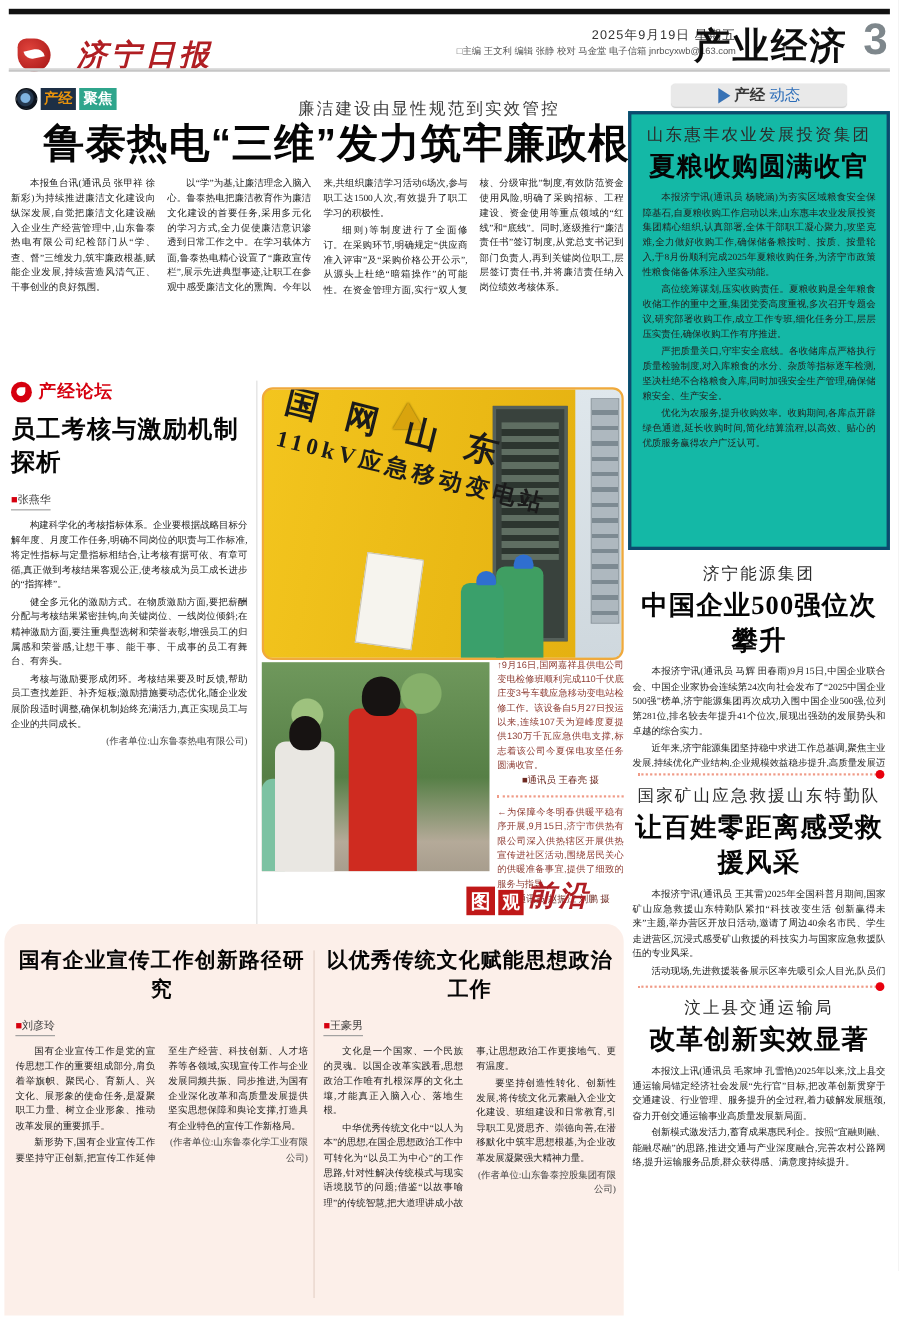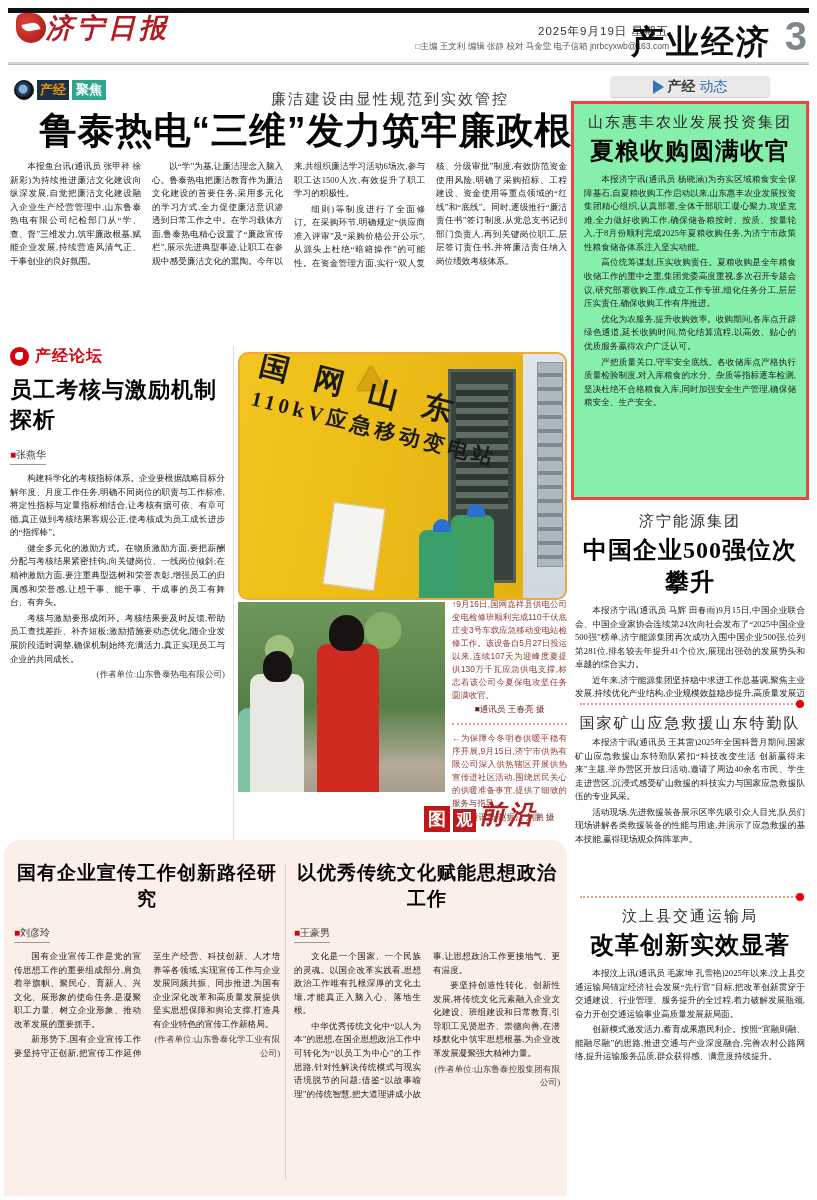--- a/index.html
+++ b/index.html
@@ -5,21 +5,21 @@
   * { margin:0; padding:0; box-sizing:border-box; }
   html,body { background:#e9e9e9; }
   body { font-family:"Liberation Sans", sans-serif; }
   .page { position:relative; width:817px; height:1200px; background:#fff; margin:0 auto; overflow:hidden; }
 
   .abs { position:absolute; }
   .toprule { left:8px; top:8px; width:801px; height:5px; background:#111; }
   .grayrule { left:8px; top:62px; width:801px; height:3px; background:#d6d6d6; border-bottom:1px solid #bbb; }
 
   
-  .logo-wrap { left:16px; top:10px; display:flex; align-items:center; gap:0; }
+  .logo-wrap { left:16px; top:32px; display:flex; align-items:center; gap:24px; }
   .logo-icon { width:30px; height:30px; background:radial-gradient(circle at 35% 35%, #e0433c, #a31313); border-radius:8px 50% 50% 50%; position:relative; }
   .logo-icon::after { content:''; position:absolute; left:6px; top:10px; width:18px; height:8px; background:#fff; border-radius:0 10px 0 10px; transform:rotate(-12deg); }
   .paper-name { font-family:"Liberation Serif", serif; font-size:27px; font-weight:bold; color:#b01e23; font-style:italic; letter-spacing:4px; }
   .dateline { right:148px; top:24px; text-align:right; font-size:11.5px; color:#333; letter-spacing:1px; }
   .staffline { right:148px; top:41px; text-align:right; font-size:8.5px; color:#555; }
   .section-title { right:46px; top:20px; font-size:33px; font-weight:bold; color:#0d0d0d; letter-spacing:2px; }
   .page-num { right:10px; top:14px; font-size:40px; font-weight:bold; color:#7e878c; }
 
   
   .focus-badge { left:14px; top:80px; display:flex; align-items:center; gap:3px; height:20px; }
@@ -33,21 +33,21 @@
   .bodytext { font-family:"Liberation Serif", serif; font-size:8.6px; line-height:1.58; color:#222; text-align:justify; }
   .bodytext p { text-indent:2em; margin-bottom:2px; }
   .main-body { left:10px; top:160px; width:557px; height:176px; column-count:4; column-gap:11px; overflow:hidden; }
 
   
   .dyn-badge { left:610px; top:76px; width:160px; height:21px; background:#e9e9e9; border-radius:4px; display:flex; align-items:center; justify-content:center; gap:4px; box-shadow:0 1px 1px rgba(0,0,0,.2); }
   .dyn-arrow { width:0; height:0; border-left:11px solid #3872b5; border-top:7px solid transparent; border-bottom:7px solid transparent; }
   .dyn-t1 { font-size:14px; font-weight:bold; color:#3a3a3a; }
   .dyn-t2 { font-size:14px; font-weight:normal; color:#2b6cb8; }
 
-  .redbox { left:571px; top:101px; width:238px; height:399px; border:3px solid #ef4444; padding:9px 10px 6px; overflow:hidden; background:#86efac; }
+  .redbox { left:571px; top:101px; width:238px; height:399px; border:3px solid #0c4a6e; padding:9px 10px 6px; overflow:hidden; background:#14b8a6; }
   .rail-art { left:571px; width:238px; padding:0 4px; overflow:hidden; }
   .art-kicker { text-align:center; font-size:15px; color:#2b2b2b; letter-spacing:2px; margin-bottom:3px; }
   .art-head { text-align:center; font-size:24px; font-weight:bold; color:#050505; font-family:"Liberation Serif", serif; letter-spacing:1px; margin-bottom:6px; }
   .dash-sep { left:580px; width:220px; border-top:2px dotted #ef9a86; }
   .dash-sep::after { content:''; position:absolute; right:-4px; top:-5px; width:8px; height:8px; border-radius:50%; background:#e8000d; }
 
   
   .forum { left:10px; top:346px; width:224px; height:494px; border-right:1px solid #ddd; padding-right:8px; }
   .forum-badge { display:flex; align-items:center; gap:6px; margin-bottom:8px; }
   .forum-dot { width:19px; height:19px; border-radius:50%; background:#d6000f; position:relative; }
@@ -141,38 +141,39 @@
     <span class="dyn-t1">产经</span>
     <span class="dyn-t2">动态</span>
   </div>
 
   <div class="abs redbox">
     <div class="art-kicker">山东惠丰农业发展投资集团</div>
     <div class="art-head">夏粮收购圆满收官</div>
     <div class="bodytext">
       <p>本报济宁讯(通讯员 杨晓涵)为夯实区域粮食安全保障基石,自夏粮收购工作启动以来,山东惠丰农业发展投资集团精心组织,认真部署,全体干部职工凝心聚力,攻坚克难,全力做好收购工作,确保储备粮按时、按质、按量轮入,于8月份顺利完成2025年夏粮收购任务,为济宁市政策性粮食储备体系注入坚实动能。</p>
       <p>高位统筹谋划,压实收购责任。夏粮收购是全年粮食收储工作的重中之重,集团党委高度重视,多次召开专题会议,研究部署收购工作,成立工作专班,细化任务分工,层层压实责任,确保收购工作有序推进。</p>
+      <p>严把质量关口,守牢安全底线。各收储库点严格执行质量检验制度,对入库粮食的水分、杂质等指标逐车检测,坚决杜绝不合格粮食入库,同时加强安全生产管理,确保储粮安全、生产安全。</p>
       <p>优化为农服务,提升收购效率。收购期间,各库点开辟绿色通道,延长收购时间,简化结算流程,以高效、贴心的优质服务赢得农户广泛认可。</p>
-      <p>严把质量关口,守牢安全底线。各收储库点严格执行质量检验制度,对入库粮食的水分、杂质等指标逐车检测,坚决杜绝不合格粮食入库,同时加强安全生产管理,确保储粮安全、生产安全。</p>
     </div>
   </div>
 
   <div class="abs rail-art" style="top:512px;height:185px;">
     <div class="art-kicker">济宁能源集团</div>
     <div class="art-head">中国企业500强位次攀升</div>
     <div class="bodytext">
       <p>本报济宁讯(通讯员 马辉 田春雨)9月15日,中国企业联合会、中国企业家协会连续第24次向社会发布了“2025中国企业500强”榜单,济宁能源集团再次成功入围中国企业500强,位列第281位,排名较去年提升41个位次,展现出强劲的发展势头和卓越的综合实力。</p>
       <p>近年来,济宁能源集团坚持稳中求进工作总基调,聚焦主业发展,持续优化产业结构,企业规模效益稳步提升,高质量发展迈出坚实步伐。</p>
     </div>
   </div>
 
   <div class="abs dash-sep" style="top:703px;"></div>
 
   <div class="abs rail-art" style="top:714px;height:176px;">
     <div class="art-kicker">国家矿山应急救援山东特勤队</div>
+    <div class="art-head">让百姓零距离感受救援风采</div>
     <div class="bodytext">
       <p>本报济宁讯(通讯员 王其雷)2025年全国科普月期间,国家矿山应急救援山东特勤队紧扣“科技改变生活 创新赢得未来”主题,举办营区开放日活动,邀请了周边40余名市民、学生走进营区,沉浸式感受矿山救援的科技实力与国家应急救援队伍的专业风采。</p>
       <p>活动现场,先进救援装备展示区率先吸引众人目光,队员们现场讲解各类救援装备的性能与用途,并演示了应急救援的基本技能,赢得现场观众阵阵掌声。</p>
     </div>
   </div>
 
   <div class="abs dash-sep" style="top:896px;"></div>
 
   <div class="abs rail-art" style="top:907px;height:288px;">
     <div class="art-kicker">汶上县交通运输局</div>

